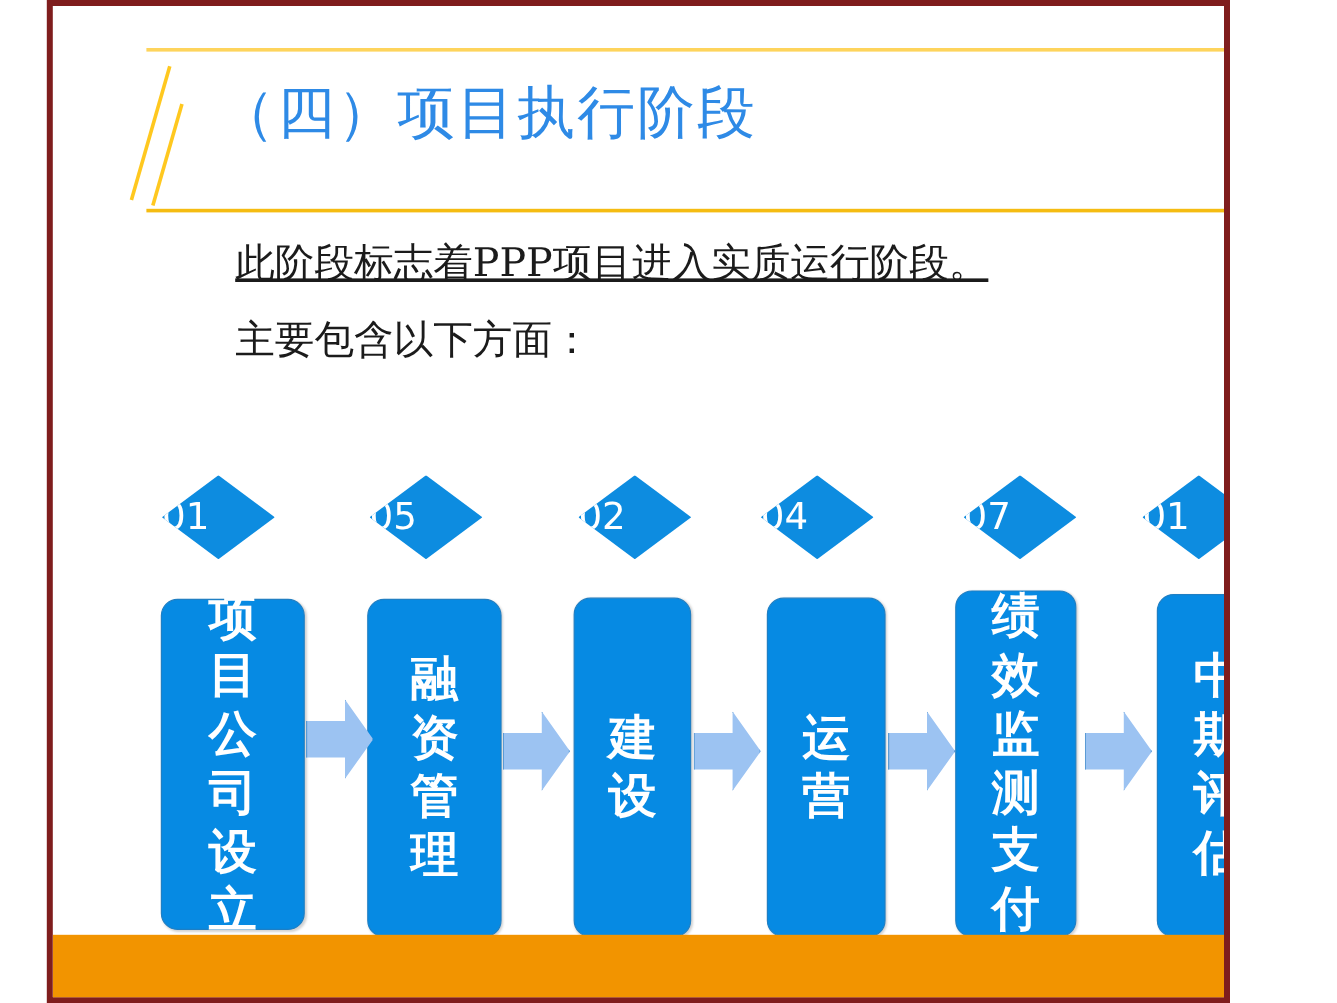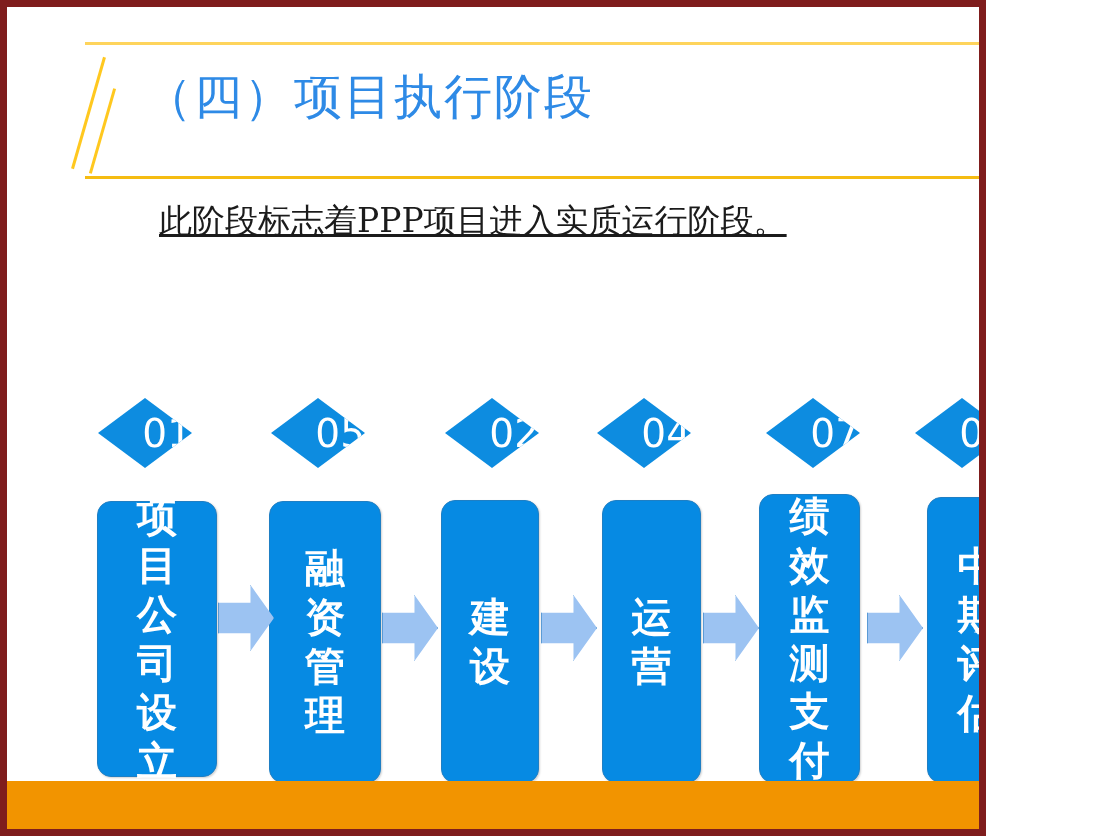--- a/index.html
+++ b/index.html
@@ -10,21 +10,22 @@
   body {
     font-family: "Liberation Sans", sans-serif;
   }
   #slide {
     position: relative;
     width: 986px;
     height: 836px;
     background: #ffffff;
     overflow: hidden;
     box-sizing: border-box;
-    border: 7px solid #7f1d1d;
+    border: 5px solid #7f1d1d;
+    margin-left: 39px;
   }
 
   
   .rule {
     position: absolute;
     left: 78px;
     width: 957px;
     height: 3px;
     background: #ffc917;
   }
@@ -83,24 +84,24 @@
     background: #0d8ce0;
     clip-path: polygon(50% 0%, 100% 50%, 50% 100%, 0% 50%);
     -webkit-clip-path: polygon(50% 0%, 100% 50%, 50% 100%, 0% 50%);
   }
   .diamond .num {
     position: absolute;
     left: 0;
     right: 0;
     top: 50%;
     transform: translateY(-50%);
-    text-align: right;
+    text-align: left;
     color: #ffffff;
     font-family: "DejaVu Sans", "Liberation Sans", sans-serif;
-    font-size: 39px;
+    font-size: 31px;
     line-height: 1;
   }
 
   
   .pbox {
     position: absolute;
     background: #068ae3;
     border: 1px solid #1f7fc4;
     border-radius: 14px;
     box-sizing: border-box;
@@ -145,20 +146,21 @@
 <div id="slide">
 
   <div class="rule top"></div>
   <div class="rule bottom"></div>
   <div class="slash s1"></div>
   <div class="slash s2"></div>
 
   <div class="title">（四）项目执行阶段</div>
 
   <div class="body-text l1">此阶段标志着PPP项目进入实质运行阶段。</div>
+  <div class="body-text l2">主要包含以下方面：</div>
 
   <div class="diamond" style="left:91px;  top:391px;">
     <span class="num">01</span>
   </div>
   <div class="diamond" style="left:264px; top:391px;">
     <span class="num">05</span>
   </div>
   <div class="diamond" style="left:438px; top:391px;">
     <span class="num">02</span>
   </div>

